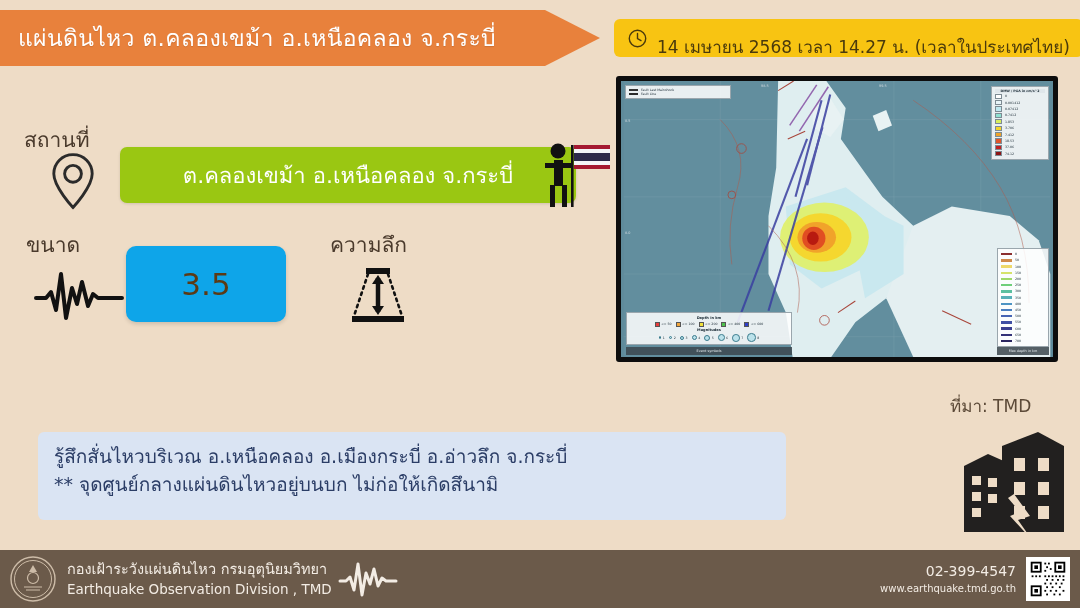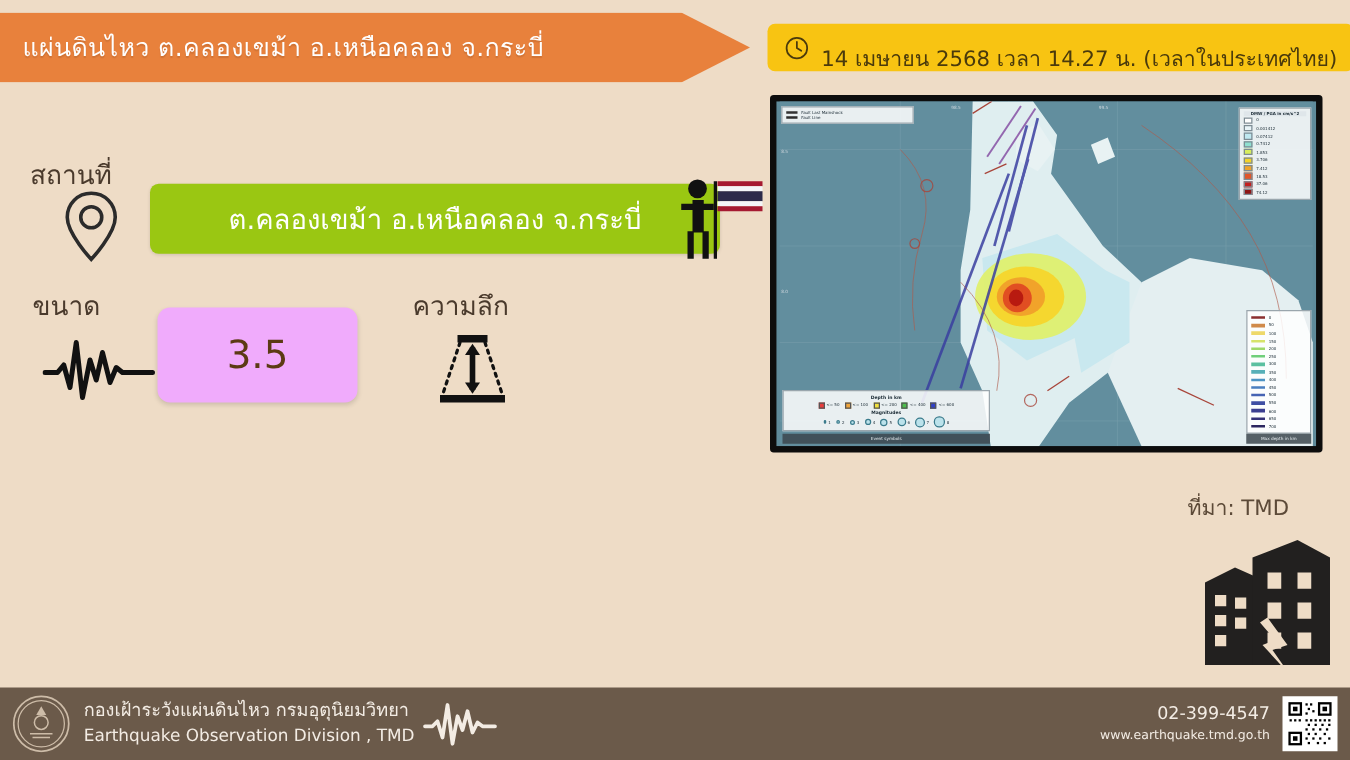--- a/index.html
+++ b/index.html
@@ -13,21 +13,21 @@
   .page { position:absolute; inset:0; background:#eedcc6; }
 
   
   .header-arrow {
     position:absolute; left:0; top:10px; width:600px; height:56px;
     background:#e8813c;
     clip-path:polygon(0 0, 545px 0, 600px 28px, 545px 56px, 0 56px);
     display:flex; align-items:center;
   }
   .header-title {
-    color:#ffffff; font-size:20px; padding-left:18px; letter-spacing:.3px;
+    color:#ffffff; font-size:23px; padding-left:18px; letter-spacing:.3px;
     white-space:nowrap; text-shadow:0 1px 1px rgba(0,0,0,.12);
   }
   .date-chip {
     position:absolute; left:614px; top:19px; height:38px;
     background:#f8c412; border-radius:6px;
     display:flex; align-items:center; gap:9px; padding:0 13px;
   }
   .date-chip .txt { font-size:17px; color:#4a3a0c; white-space:nowrap;margin-top:16px; }
   .clock { width:21px; height:21px; flex:0 0 auto; }
 
@@ -43,21 +43,21 @@
     justify-content:center; box-shadow:0 1px 3px rgba(0,0,0,.12);
   }
   .place-chip span { color:#ffffff; font-size:22px; white-space:nowrap; }
   .flagman { position:absolute; left:516px; top:18px; width:78px; height:68px; }
 
   .metrics { position:absolute; left:20px; top:228px; width:590px; height:110px; }
   .mag-label { position:absolute; left:6px; top:0; }
   .wave-icon { position:absolute; left:14px; top:36px; width:94px; height:58px; }
   .mag-chip {
     position:absolute; left:106px; top:18px; width:160px; height:76px;
-    background:#f0abfc; border-radius:10px; display:flex; align-items:center;
+    background:#0ea5e9; border-radius:10px; display:flex; align-items:center;
     justify-content:center; box-shadow:0 2px 4px rgba(0,0,0,.14);
   }
   .mag-chip span { font-size:31px; color:#5c3a14; }
   .depth-label { position:absolute; left:310px; top:0; }
   .depth-icon { position:absolute; left:326px; top:34px; width:64px; height:64px; }
   .depth-chip {
     position:absolute; left:404px; top:28px; width:166px; height:62px;
     background:#ddeedd; border-radius:9px; display:flex; align-items:center;
     justify-content:center;
   }
@@ -189,20 +189,24 @@
       <rect x="20" y="6" width="24" height="6" fill="#111"></rect>
       <rect x="6" y="54" width="52" height="6" fill="#111"></rect>
       <path d="M22 12 L8 54 M42 12 L56 54" stroke="#111" stroke-width="2.6" stroke-dasharray="2.5 4" fill="none" stroke-linecap="round"></path>
       <path d="M32 16 L32 50" stroke="#111" stroke-width="4.5"></path>
       <path d="M32 13 l-6 9 h12 z" fill="#111"></path>
       <path d="M32 53 l-6 -9 h12 z" fill="#111"></path>
     </svg>
   </div>
 
 
+  <div class="impact-box">
+    <p>รู้สึกสั่นไหวบริเวณ อ.เหนือคลอง อ.เมืองกระบี่ อ.อ่าวลึก จ.กระบี่</p>
+    <p>** จุดศูนย์กลางแผ่นดินไหวอยู่บนบก ไม่ก่อให้เกิดสึนามิ</p>
+  </div>
 
   <div class="source-note">ที่มา: TMD</div>
 
   <svg class="bld-watermark" viewBox="0 0 112 112">
     <path d="M6 38 L30 26 L48 34 L48 104 L6 104 Z" fill="#111"></path>
     <path d="M44 18 L80 4 L106 18 L106 104 L44 104 Z" fill="#111"></path>
     <rect x="14" y="48" width="9" height="9" fill="#eedcc6"></rect>
     <rect x="30" y="50" width="9" height="9" fill="#eedcc6"></rect>
     <rect x="14" y="64" width="9" height="9" fill="#eedcc6"></rect>
     <rect x="30" y="66" width="9" height="9" fill="#eedcc6"></rect>

